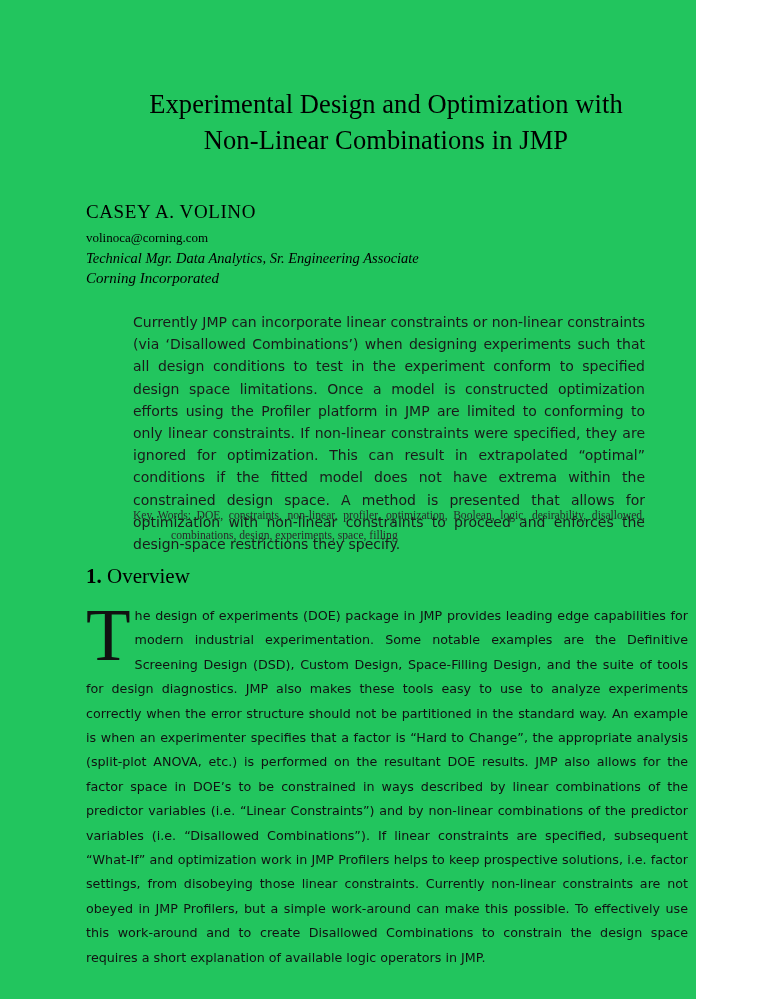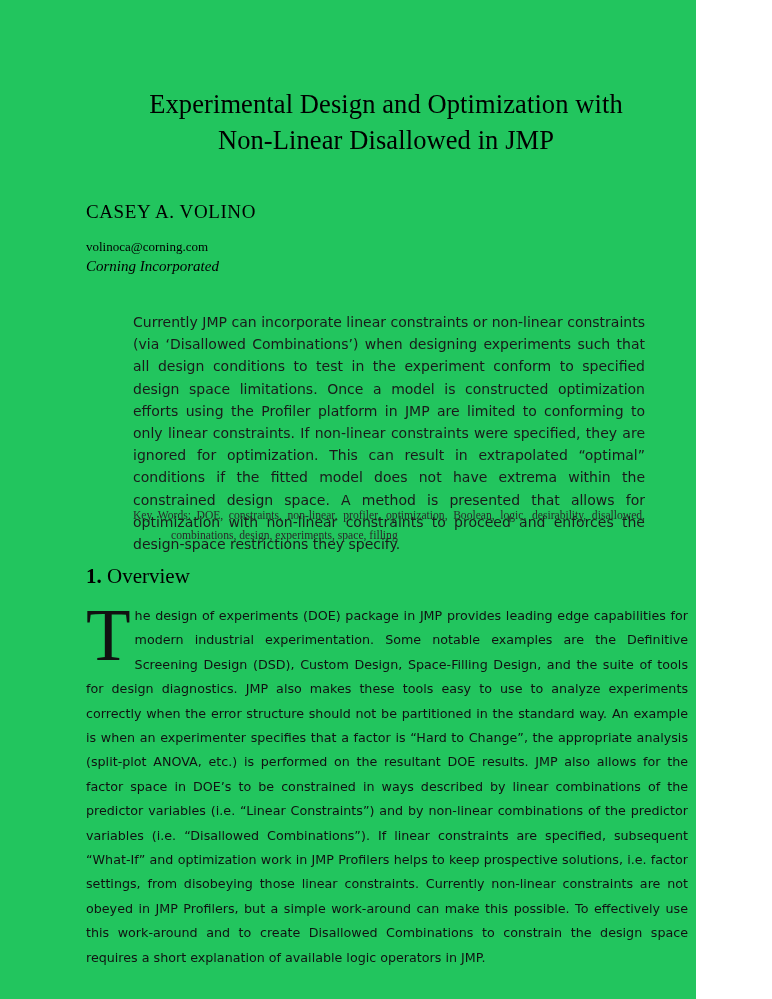--- a/index.html
+++ b/index.html
@@ -48,21 +48,21 @@
     text-align: left;
   }
   .author-name {
     font-size: 19px;
     line-height: 23px;
     letter-spacing: 0.6px;
   }
   .author-email {
     font-size: 13px;
     line-height: 18px;
-    margin-top: 15px;
+    margin-top: 6px;
   }
   .author-role {
     font-size: 14.5px;
     line-height: 19px;
     font-style: italic;
     margin-top: 2px;
   }
   .author-org {
     font-size: 15px;
     line-height: 19px;
@@ -137,26 +137,27 @@
     margin-top: 1px;
   }
 </style>
 </head>
 <body>
 
 <div class="page">
 
   <div class="title-block">
     <div class="title-line">Experimental Design and Optimization with</div>
-    <div class="title-line">Non-Linear Disallowed in JMP</div>
+    <div class="title-line">Non-Linear Combinations in JMP</div>
   </div>
 
   <div class="author-block">
     <div class="author-name">CASEY A. VOLINO</div>
     <div class="author-email">volinoca@corning.com</div>
+    <div class="author-role">Technical Mgr. Data Analytics, Sr. Engineering Associate</div>
     <div class="author-org">Corning Incorporated</div>
   </div>
 
   <div class="abstract">Currently JMP can incorporate linear constraints or non-linear constraints (via ‘Disallowed Combinations’) when designing experiments such that all design conditions to test in the experiment conform to specified design space limitations. Once a model is constructed optimization efforts using the Profiler platform in JMP are limited to conforming to only linear constraints. If non-linear constraints were specified, they are ignored for optimization. This can result in extrapolated “optimal” conditions if the fitted model does not have extrema within the constrained design space. A method is presented that allows for optimization with non-linear constraints to proceed and enforces the design-space restrictions they specify.</div>
 
   <div class="keywords">
     <span class="kw-body">Key Words: DOE, constraints, non-linear, profiler, optimization, Boolean, logic, desirability, disallowed, combinations, design, experiments, space, filling</span>
   </div>
 
   <div class="section-heading">

